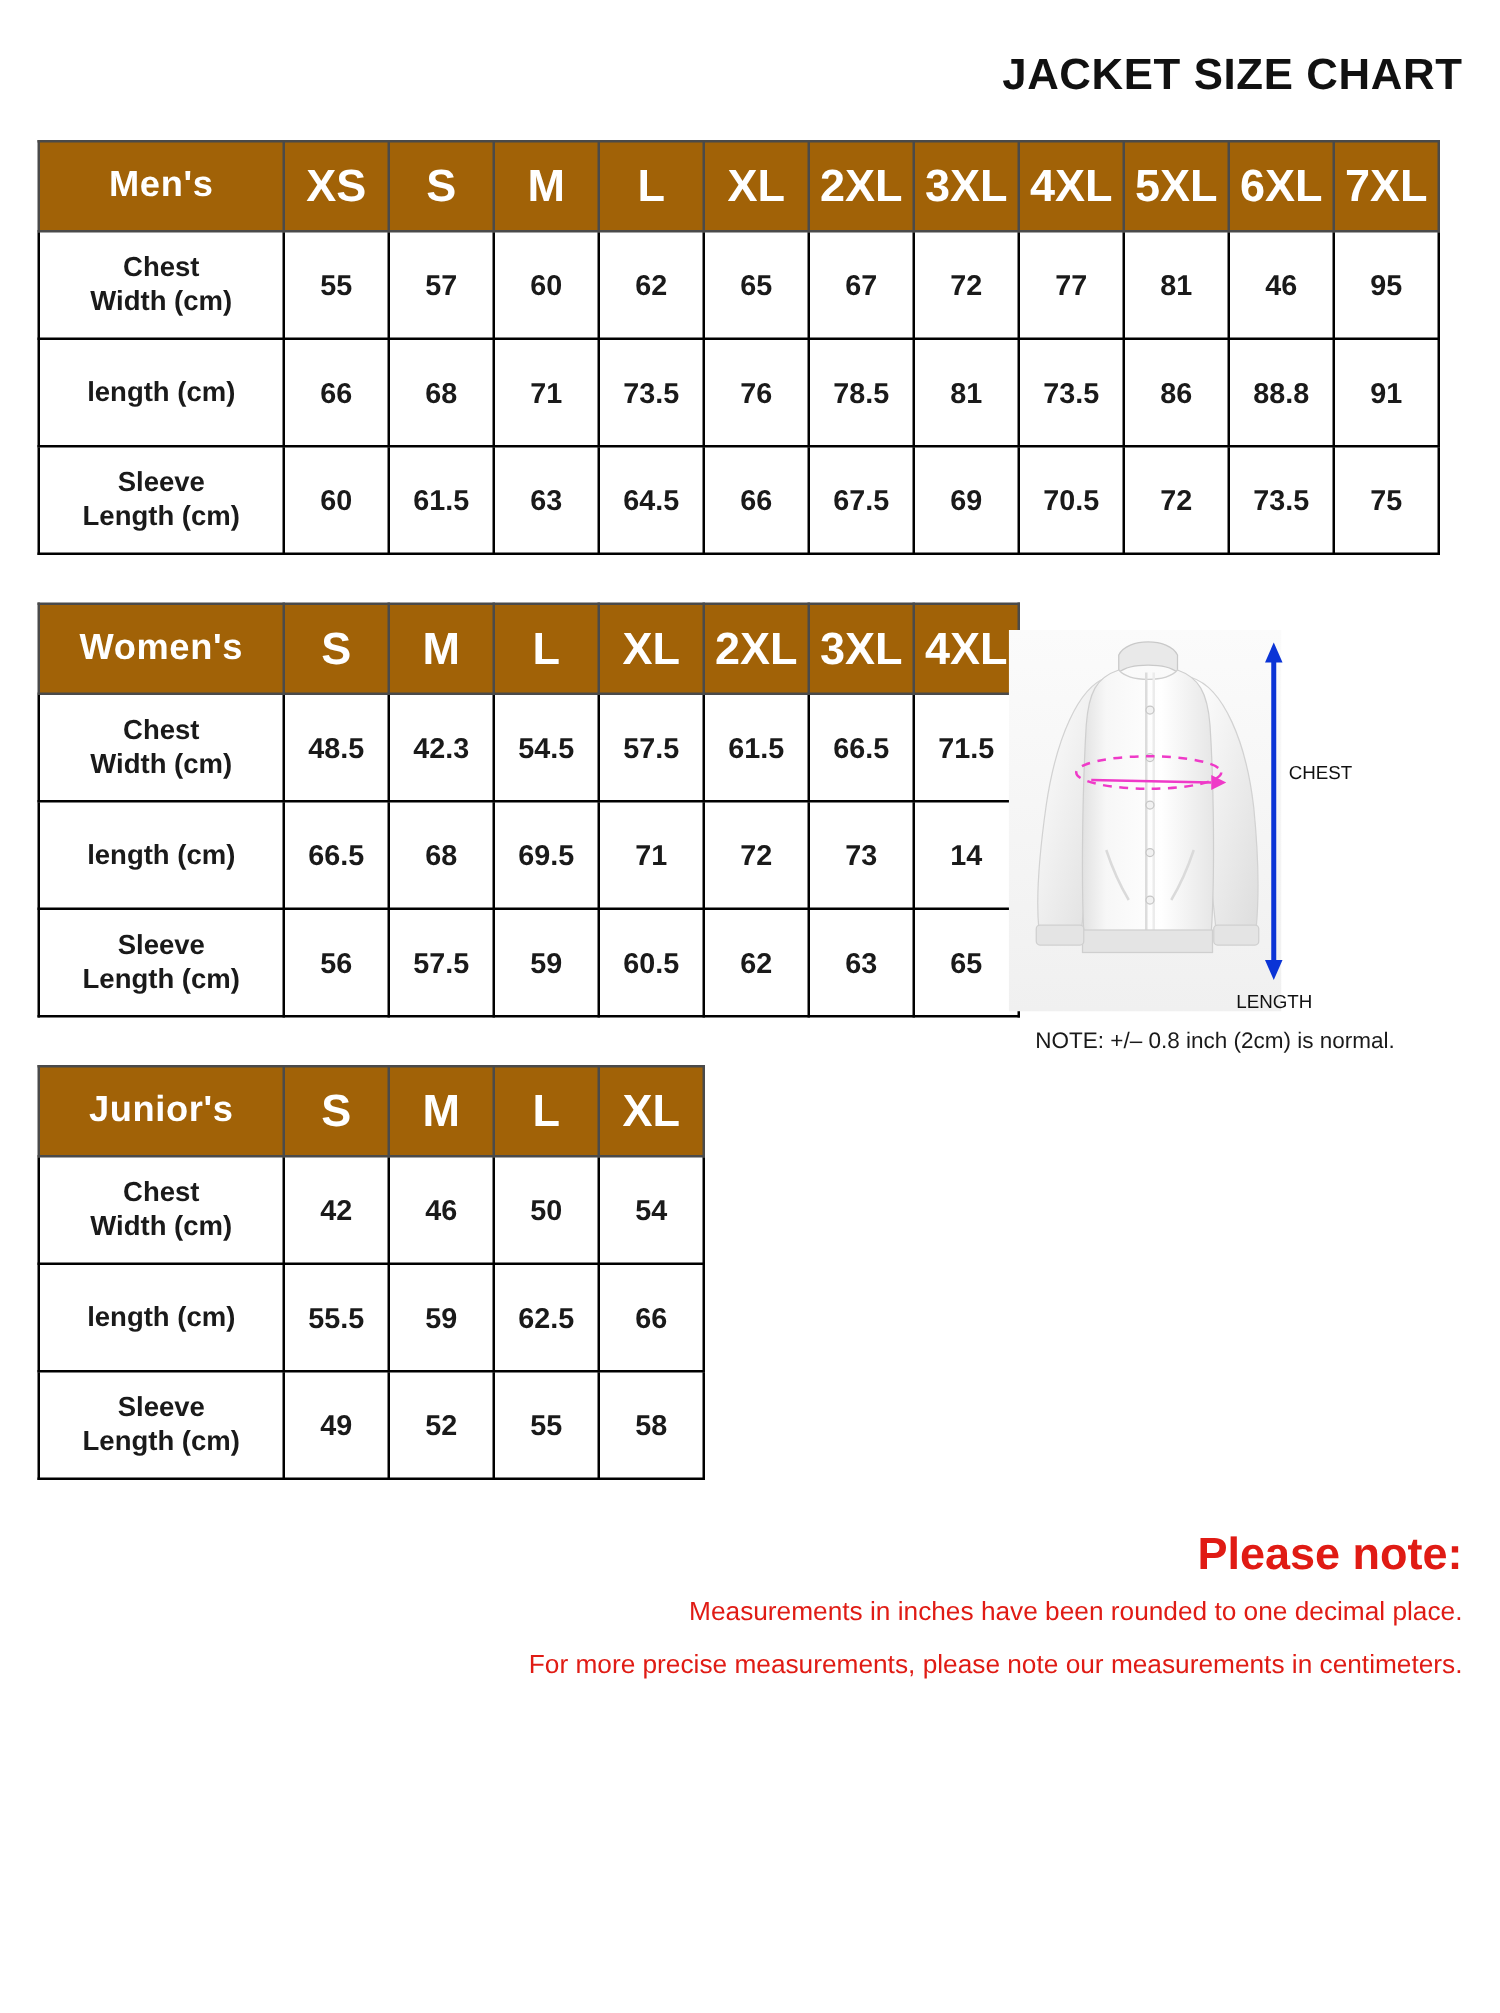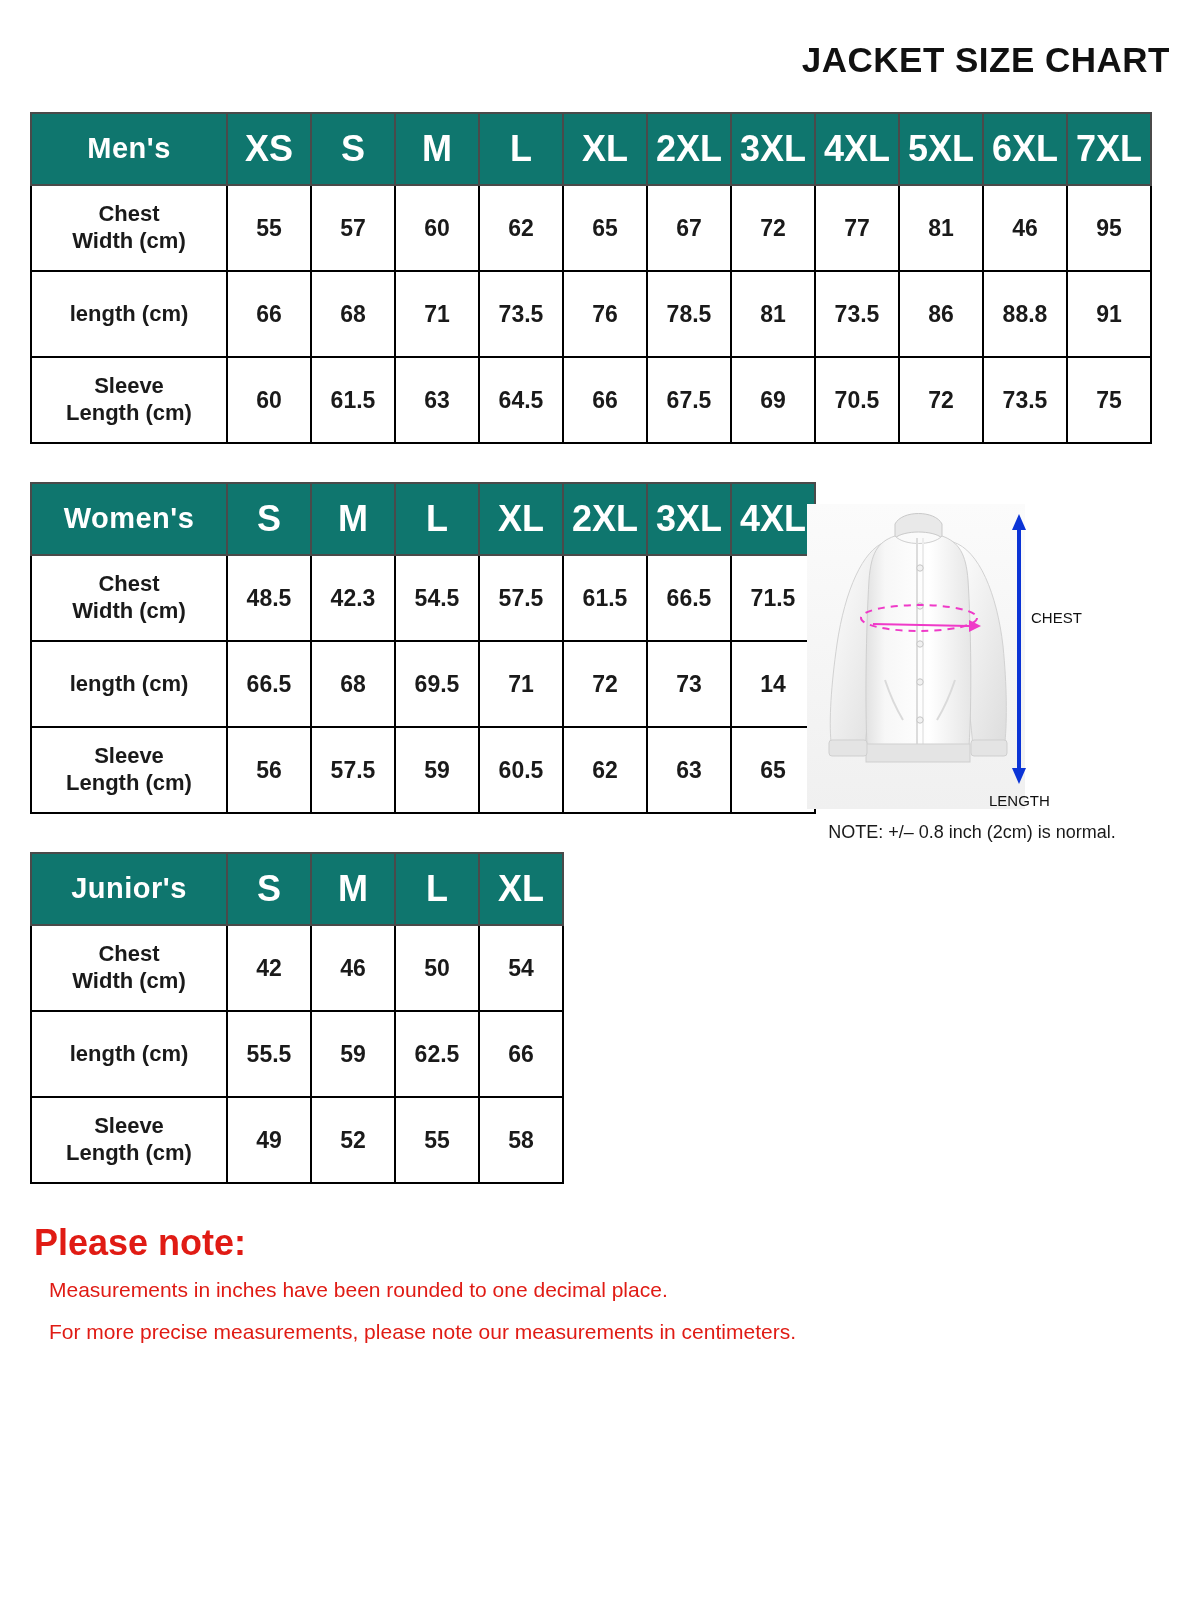--- a/index.html
+++ b/index.html
@@ -41,21 +41,21 @@
     text-align: center;
     vertical-align: middle;
     font-size: 23px;
     font-weight: bold;
     color: #1a1a1a;
     background: #ffffff;
     padding: 0;
     line-height: 1.22;
   }
   table.size-table thead th {
-    background: #0f766e;
+    background: #a16207;
     color: #ffffff;
     border: 2px solid #4a4a4a;
     height: 70px;
   }
   table.size-table thead th.corner {
     font-size: 29px;
     letter-spacing: 0.5px;
   }
   table.size-table thead th.sz {
     font-size: 36px;
@@ -99,25 +99,27 @@
     font-size: 18px;
     color: #1a1a1a;
     margin-top: 8px;
     white-space: nowrap;
   }
   .please-note {
     color: #e01b14;
     font-size: 36px;
     font-weight: bold;
     margin: 18px 0 14px 4px;
+    text-align: right;
   }
   .note-p {
     color: #e01b14;
     font-size: 21px;
-    margin: 0 0 18px 19px;
+    margin: 0 0 18px 4px;
+    text-align: right;
   }
   .foot-notes {
     margin-top: 6px;
   }
 </style>
 </head>
 <body>
 
 <div class="page">
 

